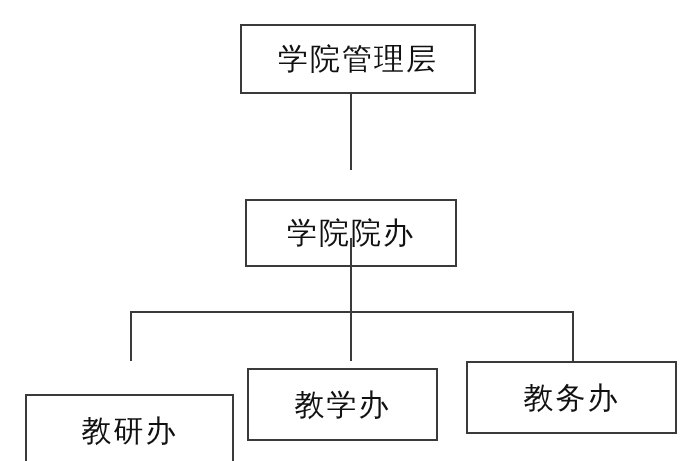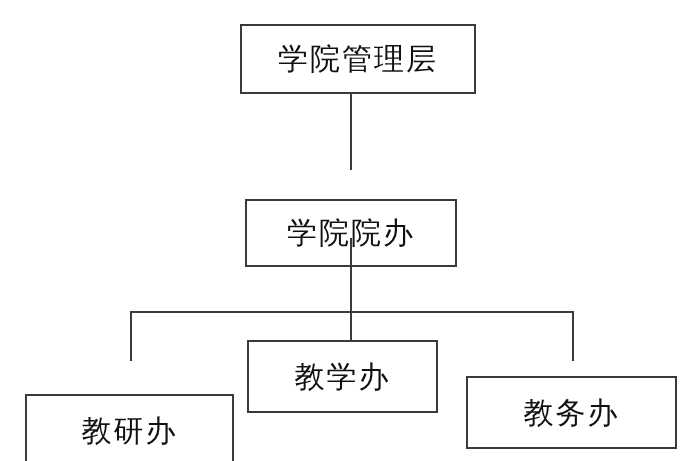--- a/index.html
+++ b/index.html
@@ -37,22 +37,22 @@
     position: absolute;
     background: #3a3a3a;
   }
   .connector.vertical { width: 2px; }
   .connector.horizontal { height: 2px; }
 
   
   #node-top      { left: 240px; top: 24px;  width: 236px; height: 70px; }
   #node-middle   { left: 245px; top: 170px; width: 212px; height: 68px; margin-top: 29px; }
   #node-leaf-0   { left: 25px;  top: 361px; width: 209px; height: 73px; margin-top: 33px; }
-  #node-leaf-1   { left: 247px; top: 340px; width: 191px; height: 73px; }
-  #node-leaf-2   { left: 466px; top: 361px; width: 211px; height: 73px; margin-top: 15px; }
+  #node-leaf-1   { left: 247px; top: 368px; width: 191px; height: 73px; }
+  #node-leaf-2   { left: 466px; top: 361px; width: 211px; height: 73px; }
 
   
   #link-top-middle   { left: 350px; top: 94px;  height: 76px; }
   #link-middle-bus   { left: 350px; top: 238px; height: 75px; }
   #bus-horizontal    { left: 130px; top: 311px; width: 444px; }
   #drop-leaf-0       { left: 130px; top: 311px; height: 50px; }
   #drop-leaf-1       { left: 350px; top: 311px; height: 50px; }
   #drop-leaf-2       { left: 572px; top: 311px; height: 50px; }
 </style>
 </head>

